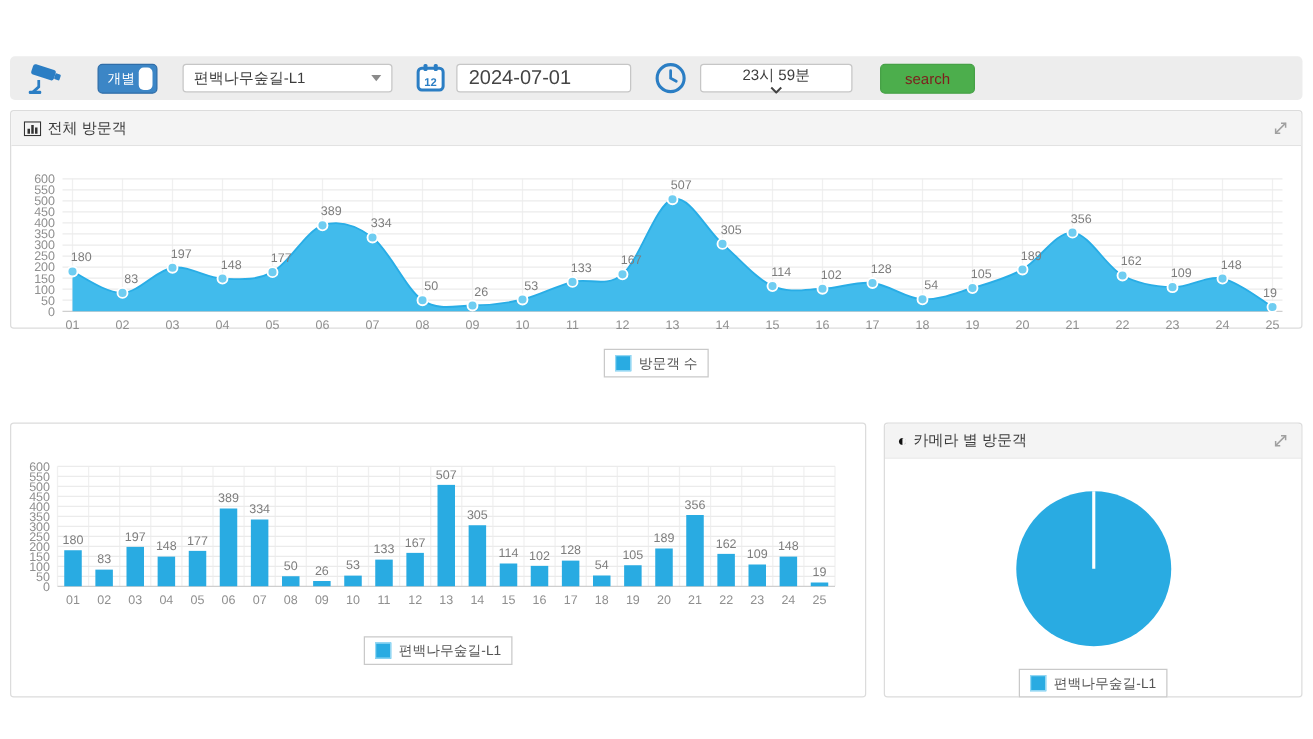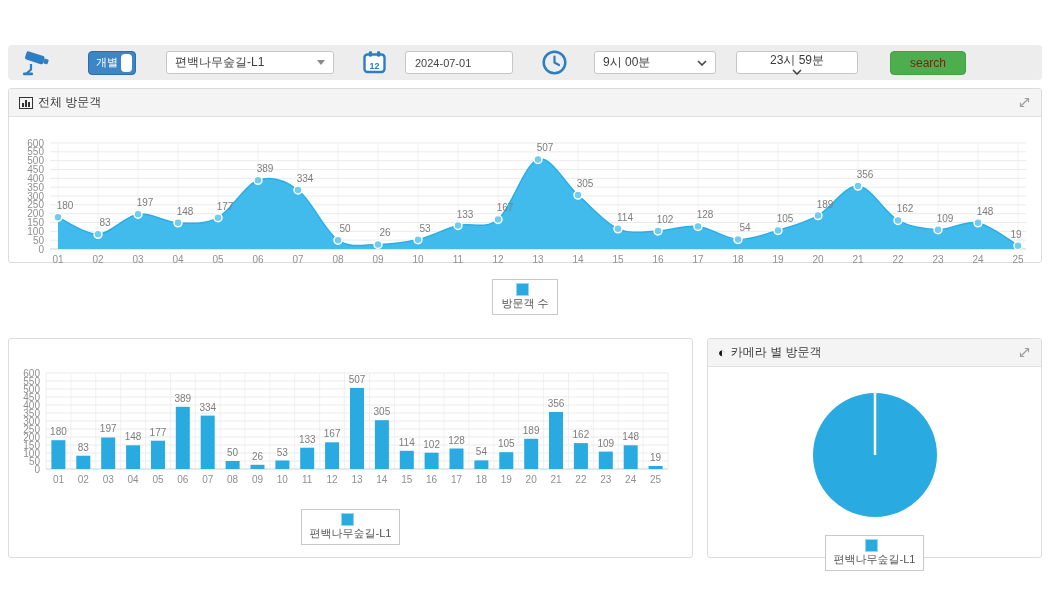--- a/index.html
+++ b/index.html
@@ -5,21 +5,20 @@
   html,body{margin:0;padding:0;}
   body{
     width:1050px;height:591px;position:relative;overflow:hidden;
     background:#fff;font-family:"Liberation Sans",sans-serif;
   }
   
   .toolbar{
     position:absolute;left:8px;top:45px;width:1034px;height:35px;
     background:#ededed;border-radius:4px;display:flex;align-items:center;
     box-sizing:border-box;
-    gap:10px;
   }
   .cam-icon{margin-left:14px;display:flex;align-items:center;}
   .toggle{
     margin-left:24px;position:relative;width:48px;height:24px;background:#3c86c6;
     border:1px solid #2f6da8;border-radius:4px;display:flex;align-items:center;
     box-sizing:border-box;padding-left:7px;cursor:pointer;
   }
   .toggle .tlabel{color:#fff;font-size:11px;}
   .toggle .knob{position:absolute;right:3px;top:2px;width:11px;height:18px;background:#fff;border-radius:4px;}
   .fselect{
@@ -28,22 +27,22 @@
     font-size:12px;color:#3c3c3c;cursor:pointer;justify-content:space-between;
   }
   .fselect.camera{margin-left:20px;width:168px;}
   .fselect.time{width:122px;}
   .caret{width:0;height:0;border-left:4px solid transparent;border-right:4px solid transparent;border-top:5px solid #8a8a8a;}
   .chev{display:flex;align-items:center;}
   .ico{display:flex;align-items:center;}
   .ico.calendar{margin-left:18px;}
   .ico.clock{margin-left:18px;}
   input.date{
-    margin-left:8px;width:108px;height:23px;box-sizing:border-box;border:1px solid #c6c6c6;
-    border-radius:3px;padding:0 9px;font-size:11px;color:#444;font-family:"Liberation Sans",sans-serif;
+    margin-left:8px;width:140px;height:23px;box-sizing:border-box;border:1px solid #c6c6c6;
+    border-radius:3px;padding:0 9px;font-size:16px;color:#444;font-family:"Liberation Sans",sans-serif;
   }
   .fselect.t1{margin-left:16px;}
   .fselect.t2{margin-left:10px;flex-direction:column;}
   button.search{
     margin-left:22px;width:76px;height:24px;background:#4cae4c;border:1px solid #46a146;
     border-radius:4px;color:#7f1d1d;font-size:12px;cursor:pointer;font-family:"Liberation Sans",sans-serif;
   }
   
   .panel{
     position:absolute;background:#fff;border:1px solid #dcdcdc;border-radius:3px;
@@ -61,21 +60,21 @@
   .half-circle-glyph{font-size:13px;color:#111;line-height:1;}
   .expand{margin-left:auto;display:flex;align-items:center;cursor:pointer;}
   .chart-wrap{padding-top:16px;}
   #panel-daily .chart-wrap{padding-top:26px;}
   .legend-row{text-align:center;}
   #panel-total .legend-row{margin-top:12px;}
   #panel-daily .legend-row{margin-top:14px;}
   #panel-pie .legend-row{margin-top:8px;}
   .legend{
     display:inline-flex;align-items:center;border:1px solid #c9c9c9;background:#fff;
-    padding:3px 8px;font-size:11px;color:#555;flex-direction:column;
+    padding:3px 8px;font-size:11px;color:#555;
   }
   .legend .swatch{width:13px;height:13px;background:#29abe2;border:1px solid #93d7f3;margin-right:6px;box-sizing:border-box;}
   .pie-wrap{text-align:center;padding-top:16px;}
   svg{display:block;}
   .chart-wrap svg{margin:0 auto;}
 </style>
 </head>
 <body>
 
 <div class="toolbar">
@@ -111,28 +110,20 @@
 
   <input class="date" value="2024-07-01" style="">
 
   <span class="ico clock">
     <svg width="27" height="27" viewBox="0 0 27 27">
       <circle cx="13.5" cy="13.5" r="10.8" fill="none" stroke="#2b7ec4" stroke-width="2.5"></circle>
       <path d="M13.5 7.5 L13.5 13.5 L18 16" stroke="#2b7ec4" stroke-width="2.2" fill="none" stroke-linecap="round"></path>
     </svg>
   </span>
 
-  <div class="fselect time t1">
-    <span>9시 00분</span>
-    <span class="chev">
-      <svg width="10" height="6" viewBox="0 0 10 6">
-          <polyline points="1,1 5,5 9,1" fill="none" stroke="#444" stroke-width="1.6"></polyline>
-        </svg>
-    </span>
-  </div>
   <div class="fselect time t2">
     <span>23시 59분</span>
     <span class="chev">
       <svg width="10" height="6" viewBox="0 0 10 6">
           <polyline points="1,1 5,5 9,1" fill="none" stroke="#444" stroke-width="1.6"></polyline>
         </svg>
     </span>
   </div>
 
   <button class="search">search</button>

